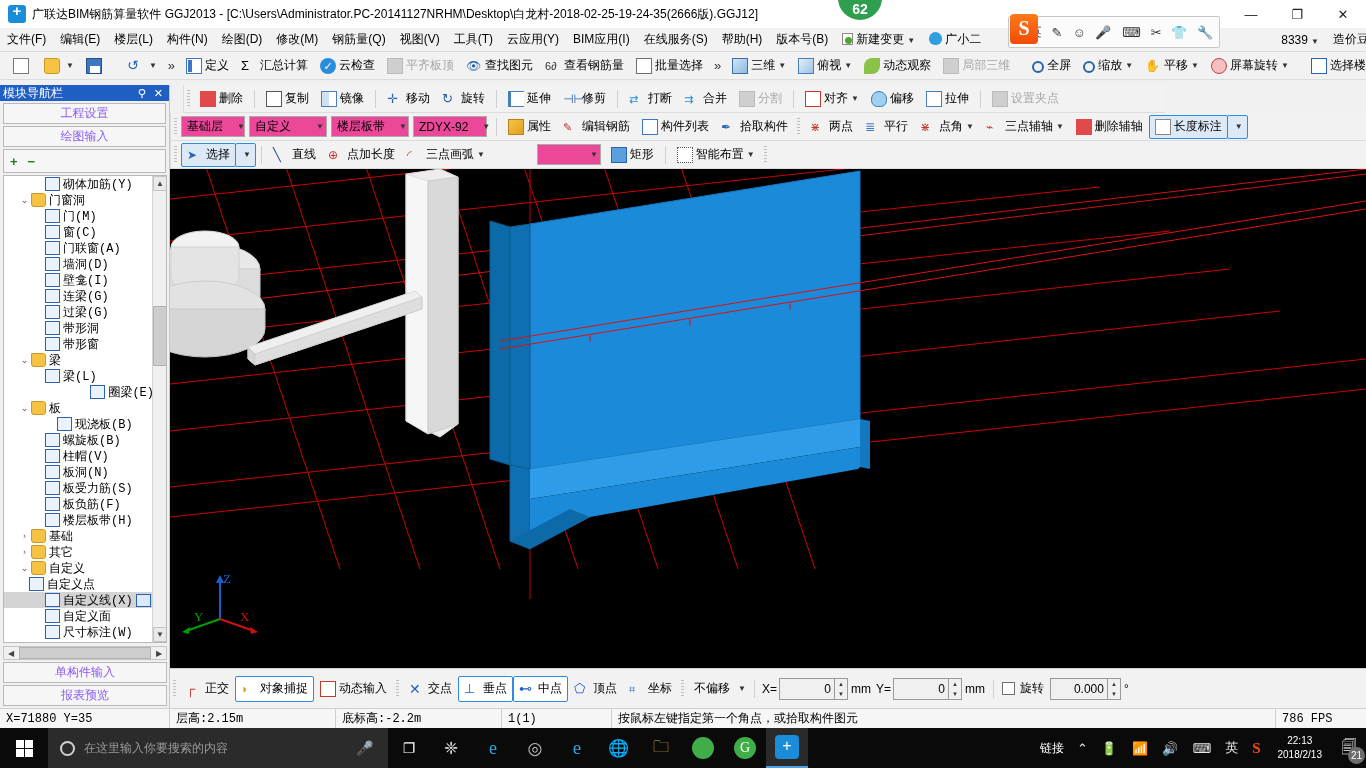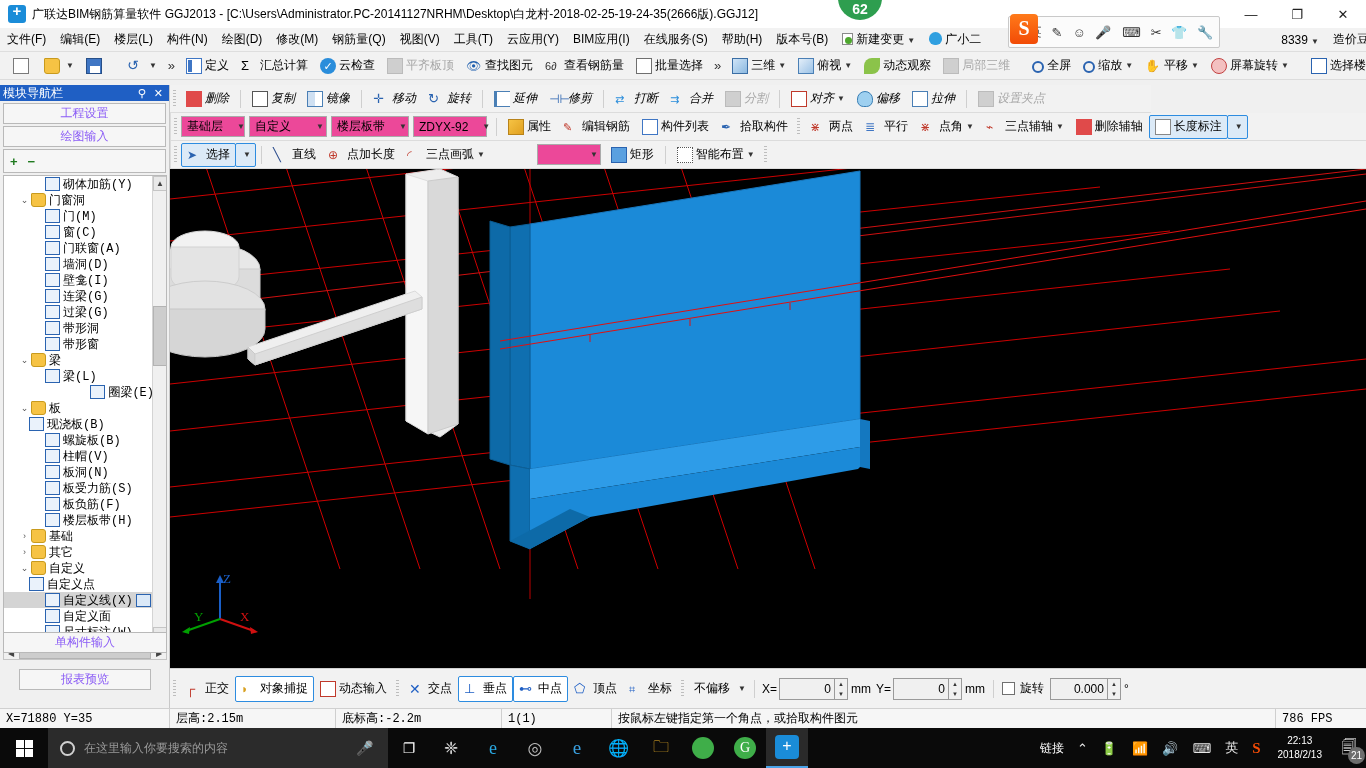--- a/index.html
+++ b/index.html
@@ -63,21 +63,21 @@
   }
   .ime-ico { margin: 0 5px; font-size: 13px; color: #333; }
 
   
   .tbrow {
     position: absolute; left: 0; width: 1366px; height: 28px;
     background: #f2f2f2; border-bottom: 1px solid #dcdcdc;
     display: flex; align-items: center; font-size: 12px; white-space: nowrap;
   }
   .tbrow.r1 { top: 52px; }
-  .tbrow.r2 { top: 85px; left: 169px; width: 982px; border-left: 1px solid #dcdcdc; font-style: italic;}
+  .tbrow.r2 { top: 85px; left: 183px; width: 982px; border-left: 1px solid #dcdcdc;}
   .tbrow.r3 { top: 113px; left: 170px; width: 1196px; border-left: 1px solid #dcdcdc;}
   .tbrow.r4 { top: 141px; left: 170px; width: 1196px; border-left: 1px solid #dcdcdc;}
   .tbitem {
     display: inline-flex; align-items: center; padding: 2px 5px; height: 24px;
     color: #000; border: 1px solid transparent; border-radius: 2px;
   }
   .tbitem.sel { background: #dceaf7; border: 1px solid #2d8ce0; }
   .tbitem.disabled { color: #a6a6a6; }
   .tsep { width: 1px; height: 18px; background: #cfcfcf; margin: 0 5px; }
   .grip { width: 3px; height: 17px; margin: 0 4px 0 3px;
@@ -656,21 +656,21 @@
           <div class="tnode" style="padding-left: 32px; justify-content: flex-end;">
             <span class="tw"></span>
             <span class="tico blue"></span>
             <span class="tlbl">圈梁(E)</span>
           </div>
           <div class="tnode" style="padding-left: 14px;">
             <span class="tw">⌄</span>
             <span class="tico fold"></span>
             <span class="tlbl">板</span>
           </div>
-          <div class="tnode" style="padding-left: 12px; text-align: center;">
+          <div class="tnode" style="padding-left: 40px; text-align: center;">
             <span class="tw"></span>
             <span class="tico blue"></span>
             <span class="tlbl">现浇板(B)</span>
           </div>
           <div class="tnode" style="padding-left: 28px;">
             <span class="tw"></span>
             <span class="tico blue"></span>
             <span class="tlbl">螺旋板(B)</span>
           </div>
           <div class="tnode" style="padding-left: 28px;">
@@ -743,21 +743,21 @@
     </div>
 
     <div class="hscroll">
       <div class="hs-l">◀</div>
       <div class="hs-thumb"></div>
       <div class="hs-r">▶</div>
     </div>
 
     <div class="dock-bot">
       <div class="dock-btn" style="margin:0 0 2px 0">单构件输入</div>
-      <div class="dock-btn" style="margin:16px">报表预览</div>
+      <div class="dock-btn" style="margin:0">报表预览</div>
     </div>
   </div>
 
   <div class="canvas">
     <svg width="1196" height="499" style="display:block">
 
       <g stroke="#cc0000" stroke-width="1" fill="none">
         <line x1="0" y1="30" x2="790" y2="-55"></line>
         <line x1="0" y1="72" x2="860" y2="-20"></line>
         <line x1="0" y1="115" x2="930" y2="18"></line>

